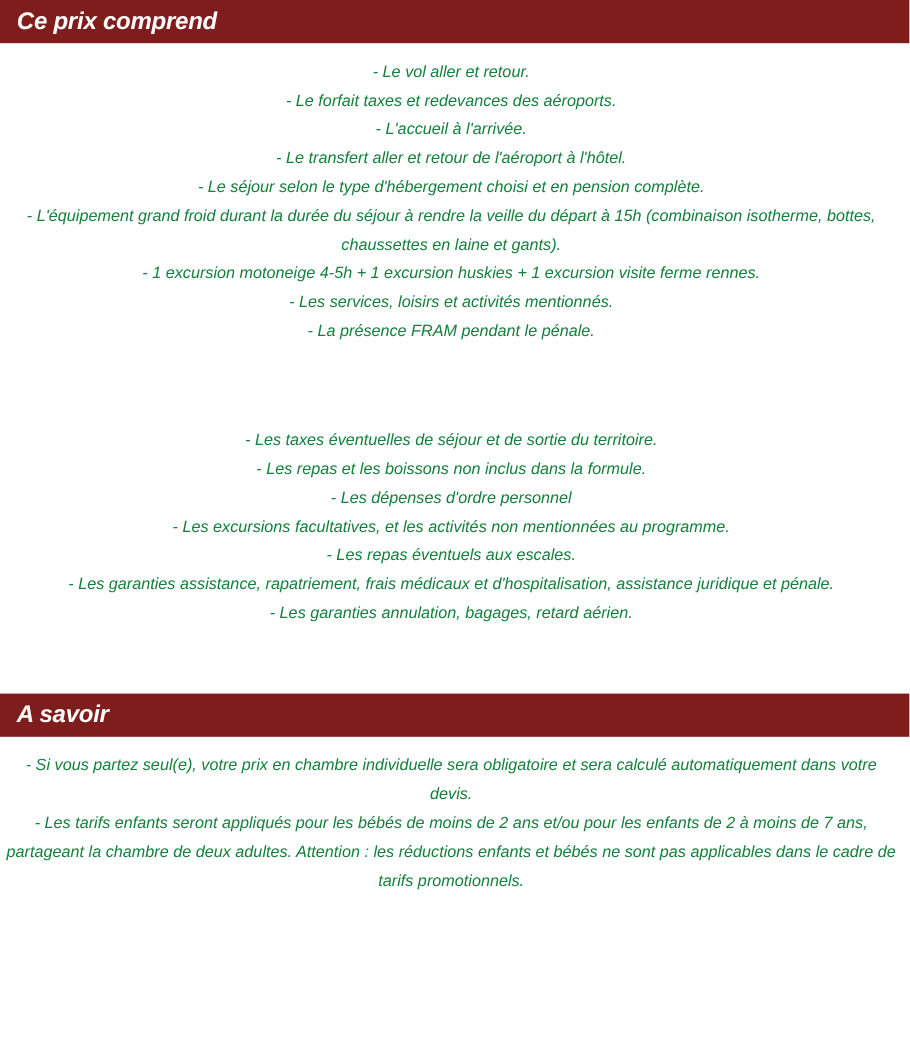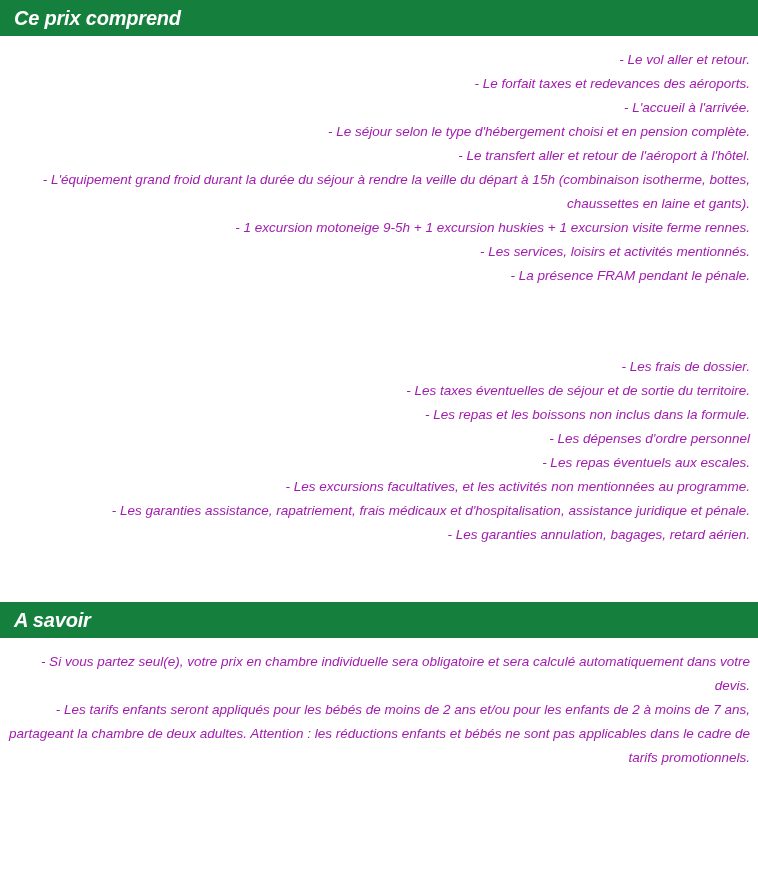--- a/index.html
+++ b/index.html
@@ -14,21 +14,21 @@
     overflow-x: hidden;
   }
   .page {
     width: 758px;
     position: relative;
   }
   .section {
     width: 100%;
   }
   .section-header {
-    background: #15803d;
+    background: #7f1d1d;
     height: 36px;
     display: flex;
     align-items: center;
     padding: 0 0 0 14px;
     box-sizing: border-box;
     width: 100%;
   }
   .section-header-title {
     color: #ffffff;
     font-family: "Liberation Sans", sans-serif;
@@ -38,66 +38,65 @@
     line-height: 20px;
     letter-spacing: -0.2px;
     white-space: nowrap;
   }
   .section-body {
     padding: 12px 8px 0 2px;
     box-sizing: border-box;
     width: 100%;
   }
   .item {
-    color: #a21caf;
+    color: #15803d;
     font-family: "Liberation Sans", sans-serif;
     font-style: italic;
     font-size: 13.5px;
     line-height: 24px;
     margin: 0;
     padding: 0;
-    text-align: right;
+    text-align: center;
     word-wrap: break-word;
   }
   .spacer-1 { height: 55px; }
   .spacer-2 { height: 55px; }
   .tail { height: 20px; }
 </style>
 </head>
 <body>
 
 <div class="page">
 
   <div class="section">
     <div class="section-header">
       <span class="section-header-title">Ce prix comprend</span>
     </div>
     <div class="section-body">
       <p class="item">- Le vol aller et retour.</p>
       <p class="item">- Le forfait taxes et redevances des aéroports.</p>
       <p class="item">- L'accueil à l'arrivée.</p>
+      <p class="item">- Le transfert aller et retour de l'aéroport à l'hôtel.</p>
       <p class="item">- Le séjour selon le type d'hébergement choisi et en pension complète.</p>
-      <p class="item">- Le transfert aller et retour de l'aéroport à l'hôtel.</p>
       <p class="item">- L'équipement grand froid durant la durée du séjour à rendre la veille du départ à 15h (combinaison isotherme, bottes, chaussettes en laine et gants).</p>
-      <p class="item">- 1 excursion motoneige 9-5h + 1 excursion huskies + 1 excursion visite ferme rennes.</p>
+      <p class="item">- 1 excursion motoneige 4-5h + 1 excursion huskies + 1 excursion visite ferme rennes.</p>
       <p class="item">- Les services, loisirs et activités mentionnés.</p>
       <p class="item">- La présence FRAM pendant le pénale.</p>
     </div>
   </div>
 
   <div class="spacer-1"></div>
 
   <div class="section">
     <div class="section-body">
-      <p class="item">- Les frais de dossier.</p>
       <p class="item">- Les taxes éventuelles de séjour et de sortie du territoire.</p>
       <p class="item">- Les repas et les boissons non inclus dans la formule.</p>
       <p class="item">- Les dépenses d'ordre personnel</p>
+      <p class="item">- Les excursions facultatives, et les activités non mentionnées au programme.</p>
       <p class="item">- Les repas éventuels aux escales.</p>
-      <p class="item">- Les excursions facultatives, et les activités non mentionnées au programme.</p>
       <p class="item">- Les garanties assistance, rapatriement, frais médicaux et d'hospitalisation, assistance juridique et pénale.</p>
       <p class="item">- Les garanties annulation, bagages, retard aérien.</p>
     </div>
   </div>
 
   <div class="spacer-2"></div>
 
   <div class="section">
     <div class="section-header">
       <span class="section-header-title">A savoir</span>

